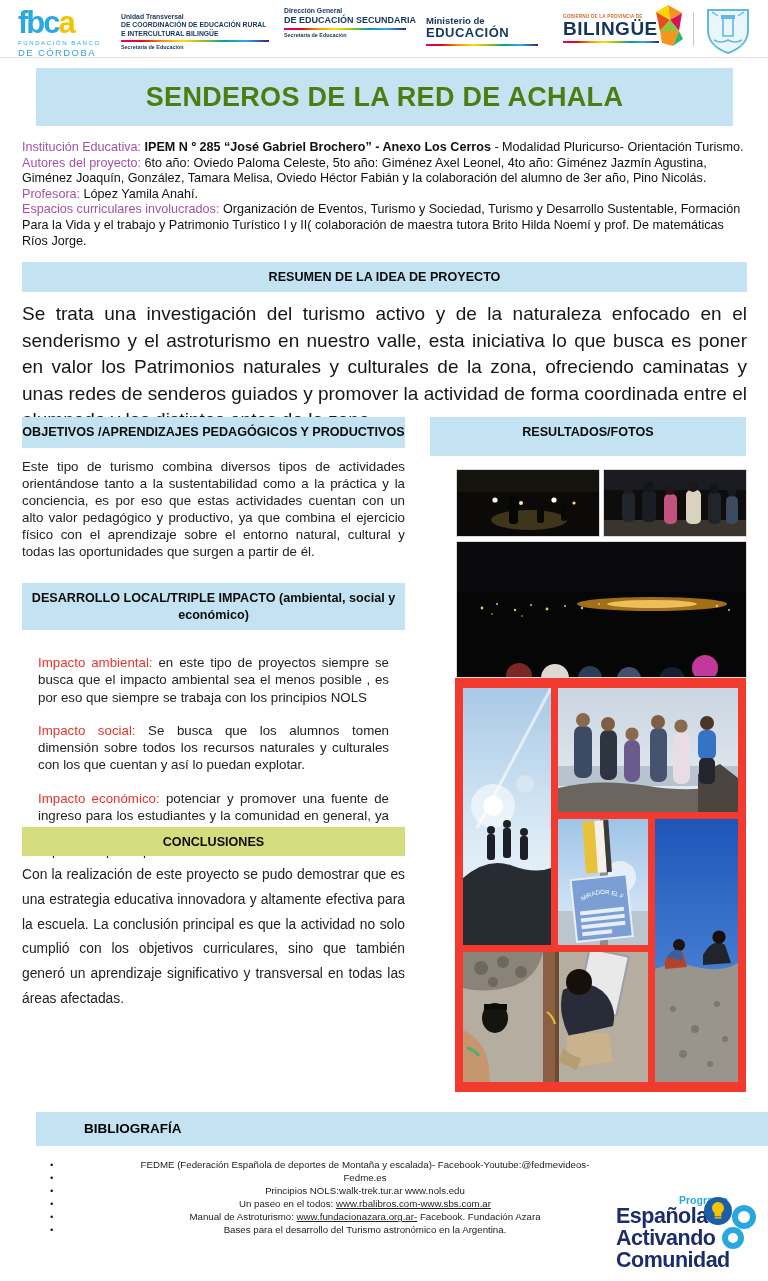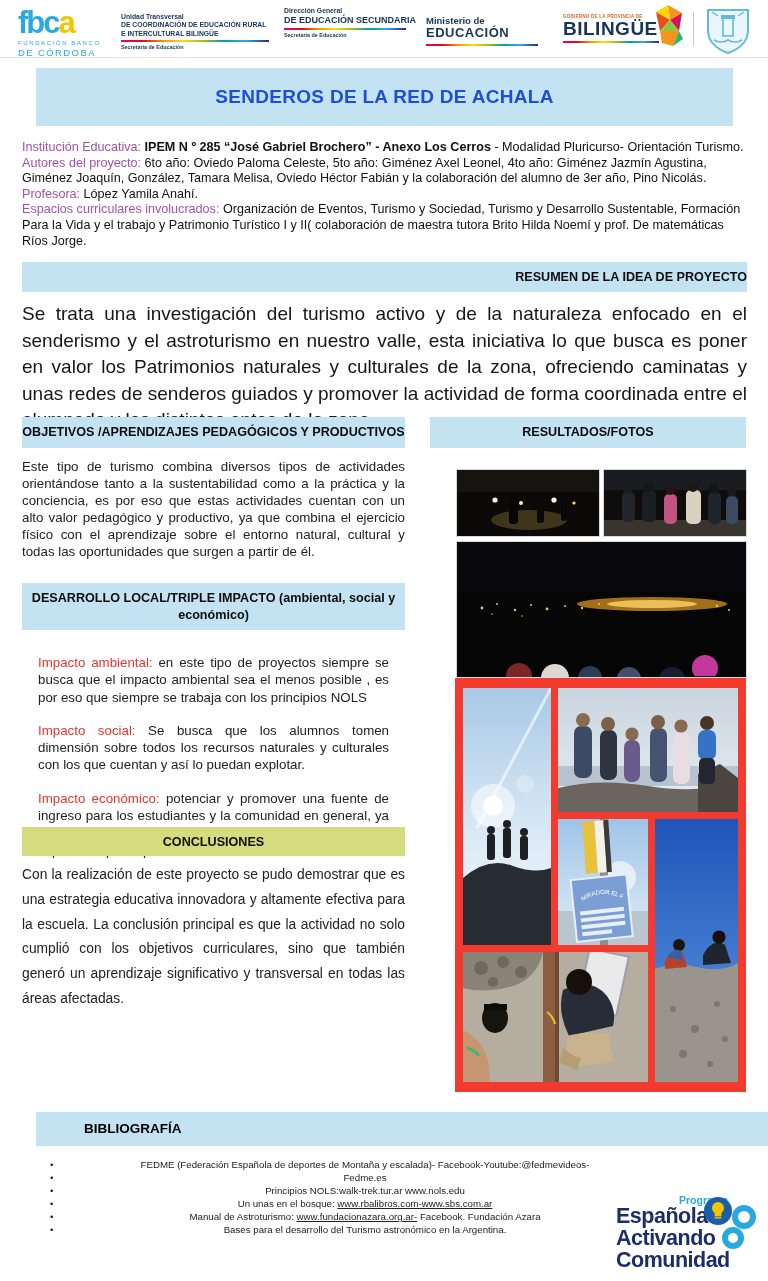--- a/index.html
+++ b/index.html
@@ -19,21 +19,21 @@
   .lg-tiny{font-size:5.4px;font-weight:bold;margin-top:2px;}
   .min-top{font-size:9.5px;font-weight:bold;line-height:1.1;}
   .min-big{font-size:13px;font-weight:800;letter-spacing:.5px;line-height:1.15;}
   .cba-small{font-size:4.6px;font-weight:bold;color:#d66a2a;letter-spacing:.2px;}
   .cba-big{font-size:19px;font-weight:800;letter-spacing:.5px;line-height:1.05;}
   .hdr-divider{width:1px;height:34px;background:#c9c9c9;}
   .hdr-rule{height:1px;background:#ecdcdc;}
 
   
   .banner{background:#c3e3f3;text-align:center;font-weight:bold;}
-  .title-banner{font-size:19px;line-height:58px;letter-spacing:.3px;color:#1d4ed8;}
+  .title-banner{font-size:27px;line-height:58px;letter-spacing:.3px;color:#4d7c0f;}
   .sec-head{font-size:12.6px;color:#0d0d0d;}
   .sec-head.one{line-height:30px;}
   .sec-head.two{line-height:1.35;padding-top:7px;}
   .green{background:#d5dc7d;}
 
   
   .info{font-size:12.6px;line-height:1.24;color:#111;}
   .plabel{color:#a351a8;}
   .b{font-weight:bold;}
   .resumen-body{font-size:19px;line-height:1.4;text-align:justify;color:#161616;}
@@ -127,37 +127,37 @@
     <span class="b">IPEM N º 285 “José Gabriel Brochero” -  Anexo Los Cerros</span>
     <span>- Modalidad Pluricurso- Orientación Turismo.</span><br>
     <span class="plabel">Autores del proyecto:</span>
     <span>6to año:  Oviedo Paloma Celeste, 5to año: Giménez Axel Leonel, 4to año: Giménez Jazmín Agustina, Giménez Joaquín, González, Tamara Melisa, Oviedo Héctor Fabián y  la colaboración del alumno de 3er año, Pino Nicolás.</span><br>
     <span class="plabel">Profesora:</span>
     <span>López Yamila Anahí.</span><br>
     <span class="plabel">Espacios curriculares involucrados:</span>
     <span>Organización de Eventos, Turismo y Sociedad, Turismo y Desarrollo  Sustentable, Formación Para la Vida y el trabajo  y Patrimonio Turístico I y II( colaboración de maestra tutora Brito Hilda Noemí y prof. De matemáticas Ríos Jorge.</span>
   </div>
 
-  <div class="abs banner sec-head one" style="left:22px;top:262px;width:725px;height:30px;text-align:right;">RESUMEN DE LA IDEA DE PROYECTO</div>
+  <div class="abs banner sec-head one" style="left:22px;top:262px;width:725px;height:30px;">RESUMEN DE LA IDEA DE PROYECTO</div>
   <div class="abs resumen-body" style="left:22px;top:301px;width:725px;">Se trata  una investigación del turismo activo y de la naturaleza enfocado  en el senderismo y el astroturismo en nuestro valle, esta iniciativa lo que busca es poner en valor los Patrimonios naturales y culturales de la zona, ofreciendo  caminatas y unas redes de senderos guiados  y promover  la actividad de forma coordinada entre el alumnado y los distintos entes de la zona.</div>
 
   <div class="abs banner sec-head one" style="left:22px;top:417px;width:383px;height:31px;">OBJETIVOS /APRENDIZAJES PEDAGÓGICOS Y PRODUCTIVOS</div>
   <div class="abs col-body" style="left:22px;top:458px;width:383px;">Este tipo de turismo combina diversos tipos de actividades orientándose tanto a la sustentabilidad como a la práctica  y la conciencia, es por eso que estas actividades cuentan con un alto valor pedagógico y productivo, ya que combina el ejercicio físico con el aprendizaje  sobre el entorno natural, cultural y todas las oportunidades  que surgen a partir de él.</div>
 
   <div class="abs banner sec-head two" style="left:22px;top:583px;width:383px;height:40px;">DESARROLLO LOCAL/TRIPLE IMPACTO (ambiental, social y económico)</div>
   <div class="abs col-body" style="left:22px;top:638px;width:383px;line-height:1.3;">
     <p><span class="red-label">Impacto ambiental:</span><span> en este tipo de proyectos siempre se busca que el impacto ambiental sea el menos posible , es por eso que siempre se trabaja con los principios NOLS</span></p>
     <p><span class="red-label">Impacto social:</span><span> Se busca que los alumnos tomen dimensión sobre todos los recursos naturales y culturales con los que cuentan y así  lo puedan explotar.</span></p>
     <p><span class="red-label">Impacto económico:</span><span> potenciar y promover una fuente de ingreso para los estudiantes y la comunidad en general, ya que los senderos se encuentran señalizados pueden ser explotados por la población local.</span></p>
   </div>
 
   <div class="abs banner green sec-head one" style="left:22px;top:827px;width:383px;height:29px;">CONCLUSIONES</div>
   <div class="abs concl-body" style="left:22px;top:863px;width:383px;">Con la realización de este proyecto se pudo demostrar que es una estrategia educativa innovadora y altamente efectiva para la escuela. La  conclusión  principal es que la actividad no solo cumplió con los objetivos curriculares, sino que también generó un aprendizaje significativo y transversal  en todas las áreas afectadas.</div>
 
-  <div class="abs banner sec-head one" style="left:430px;top:417px;width:316px;height:31px;">RESULTADOS/FOTOS</div>
+  <div class="abs banner sec-head one" style="left:430px;top:417px;width:316px;height:39px;">RESULTADOS/FOTOS</div>
 
   <svg class="abs ph night" style="left:456px;top:469px;" width="142" height="66" viewBox="0 0 142 66">
     <rect width="142" height="66" fill="#0b0a08"></rect>
     <rect width="142" height="22" fill="#15140f"></rect>
     <ellipse cx="72" cy="50" rx="38" ry="10" fill="#6b5a2a" opacity="0.55"></ellipse>
     <circle cx="38" cy="30" r="2.6" fill="#fff" opacity="0.95"></circle>
     <circle cx="64" cy="33" r="2" fill="#ffe9a8"></circle>
     <circle cx="97" cy="30" r="2.6" fill="#fff"></circle>
     <circle cx="117" cy="33" r="1.6" fill="#ffd977"></circle>
     <rect x="52" y="26" width="9" height="28" rx="3" fill="#060605"></rect>
@@ -352,21 +352,21 @@
       <path d="M4,96 q8,2 12,8" stroke="#4caf78" stroke-width="3" fill="none"></path>
     </svg>
   </div>
 
   <div class="abs bib-head" style="left:36px;top:1112px;width:697px;height:34px;">BIBLIOGRAFÍA</div>
 
   <ul class="abs bib-list" style="left:48px;top:1158px;width:620px;text-align:center;">
     <li><span>FEDME (Federación Española de deportes de Montaña y escalada)- Facebook-Youtube:@fedmevideos-</span><span></span></li>
     <li><span>Fedme.es</span><span></span></li>
     <li><span>Principios NOLS:walk-trek.tur.ar www.nols.edu</span><span></span></li>
-    <li><span>Un unas en el bosque: </span><a class="biblink">www.rbalibros.com-www.sbs.com.ar</a><span></span></li>
+    <li><span>Un paseo en el todos: </span><a class="biblink">www.rbalibros.com-www.sbs.com.ar</a><span></span></li>
     <li><span>Manual de Astroturismo: </span><a class="biblink">www.fundacionazara.org.ar-</a><span> Facebook. Fundación Azara</span></li>
     <li><span>Bases para el desarrollo del Turismo astronómico en la Argentina.</span><span></span></li>
   </ul>
 
   <div class="abs" style="left:616px;top:1194px;width:150px;">
     <div class="prog-small">Programa</div>
     <div class="prog-big">Española</div>
     <div class="prog-big">Activando</div>
     <div class="prog-big">Comunidad</div>
   </div>

